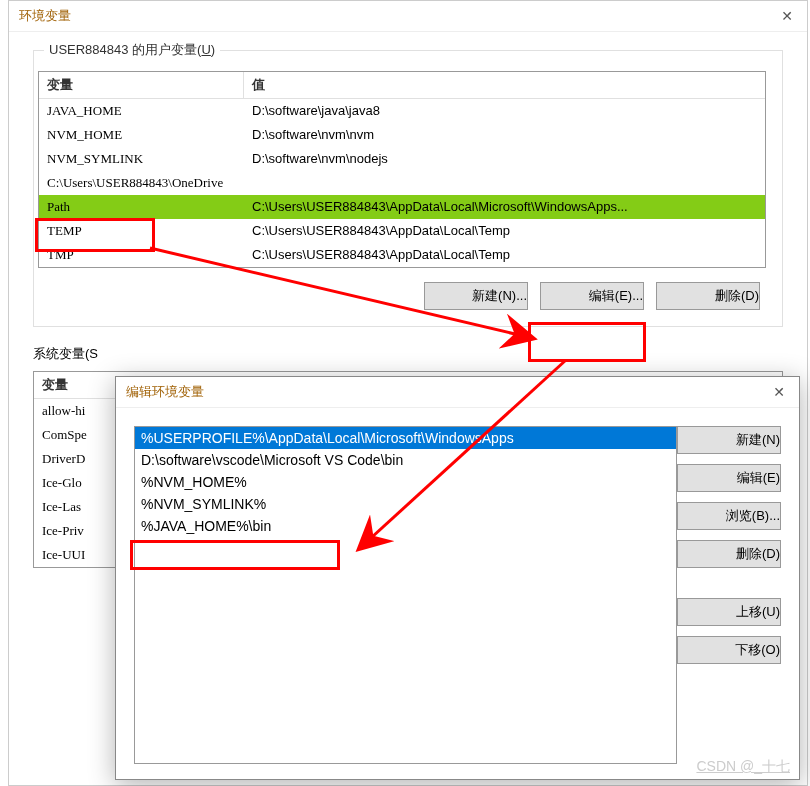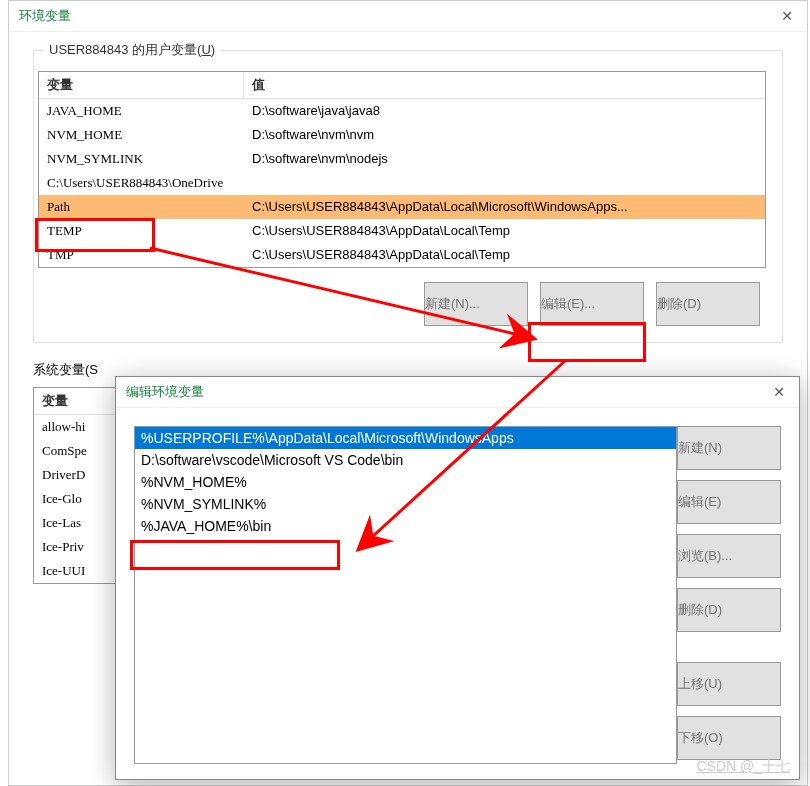--- a/index.html
+++ b/index.html
@@ -2,41 +2,41 @@
 <html><head>
   <meta charset="utf-8">
   <style>
     * { box-sizing: border-box; margin: 0; padding: 0; }
     body { font-family: "Microsoft YaHei", "Segoe UI", sans-serif; font-size: 13px; background: #fff; width: 810px; height: 786px; overflow: hidden; position: relative; }
     
     .window { position: absolute; background: #fff; border: 1px solid #ccc; }
     .main-window { left: 8px; top: 0; width: 800px; height: 786px; }
     
     .titlebar { display: flex; justify-content: space-between; align-items: center; padding: 6px 10px; border-bottom: 1px solid #eee; }
-    .titlebar-text { color: #15803d; font-size: 13px; }
+    .titlebar-text { color: #a16207; font-size: 13px; }
     .close-x { font-size: 14px; color: #555; cursor: pointer; padding: 0 4px; }
     
     .groupbox { border: 1px solid #e0e0e0; margin: 18px 24px; padding: 10px 12px 12px 0; position: relative; }
     .group-title { position: absolute; top: -10px; left: 10px; background: #fff; padding: 0 5px; color: #333; }
     .group-title u { text-decoration: underline; }
     
     .var-table { margin: 10px 4px 0 4px; border: 1px solid #999; }
     .table-header { display: flex; background: #fff; border-bottom: 1px solid #e0e0e0; }
     .th { padding: 4px 8px; border-right: 1px solid #e0e0e0; font-weight: bold; color: #333; }
     .th:first-child { width: 205px; }
     .th:last-child { flex: 1; border-right: none; }
     .table-body { }
     .tr { display: flex; padding: 2px 0; }
-    .tr.selected { background: #fdba74; }
+    .tr.selected { background: #84cc16; }
     .td { padding: 2px 8px; white-space: nowrap; overflow: hidden; text-overflow: ellipsis; }
     .td:first-child { width: 205px; font-family: Liberation Serif, serif; }
     .td:last-child { flex: 1; }
     
     .btn-row { display: flex; justify-content: flex-end; gap: 12px; padding: 14px 10px 4px 10px; }
-    .btn { min-width: 104px; height: 44px; border: 1px solid #999; background: #e1e1e1; cursor: pointer; font-size: 13px; color: #737373; display: flex; align-items: center; justify-content: flex-start; }
+    .btn { min-width: 104px; height: 28px; border: 1px solid #999; background: #e1e1e1; cursor: pointer; font-size: 13px; color: #000000; display: flex; align-items: center; justify-content: flex-end; }
     
     .sys-vars { margin: 18px 24px; }
     .sys-title { margin-bottom: 8px; }
     .sys-table { border: 1px solid #999; }
     
     .edit-dialog { position: absolute; left: 115px; top: 376px; width: 685px; height: 404px; background: #fff; border: 1px solid #888; box-shadow: 0 5px 25px rgba(0,0,0,0.3); }
     .edit-body { display: flex; padding: 18px; }
     .path-list { flex: 1; border: 1px solid #999; height: 338px; overflow: hidden; }
     .path-item { padding: 3px 6px; font-size: 14px; }
     .path-item.sel { background: #0078d7; color: #fff; }

